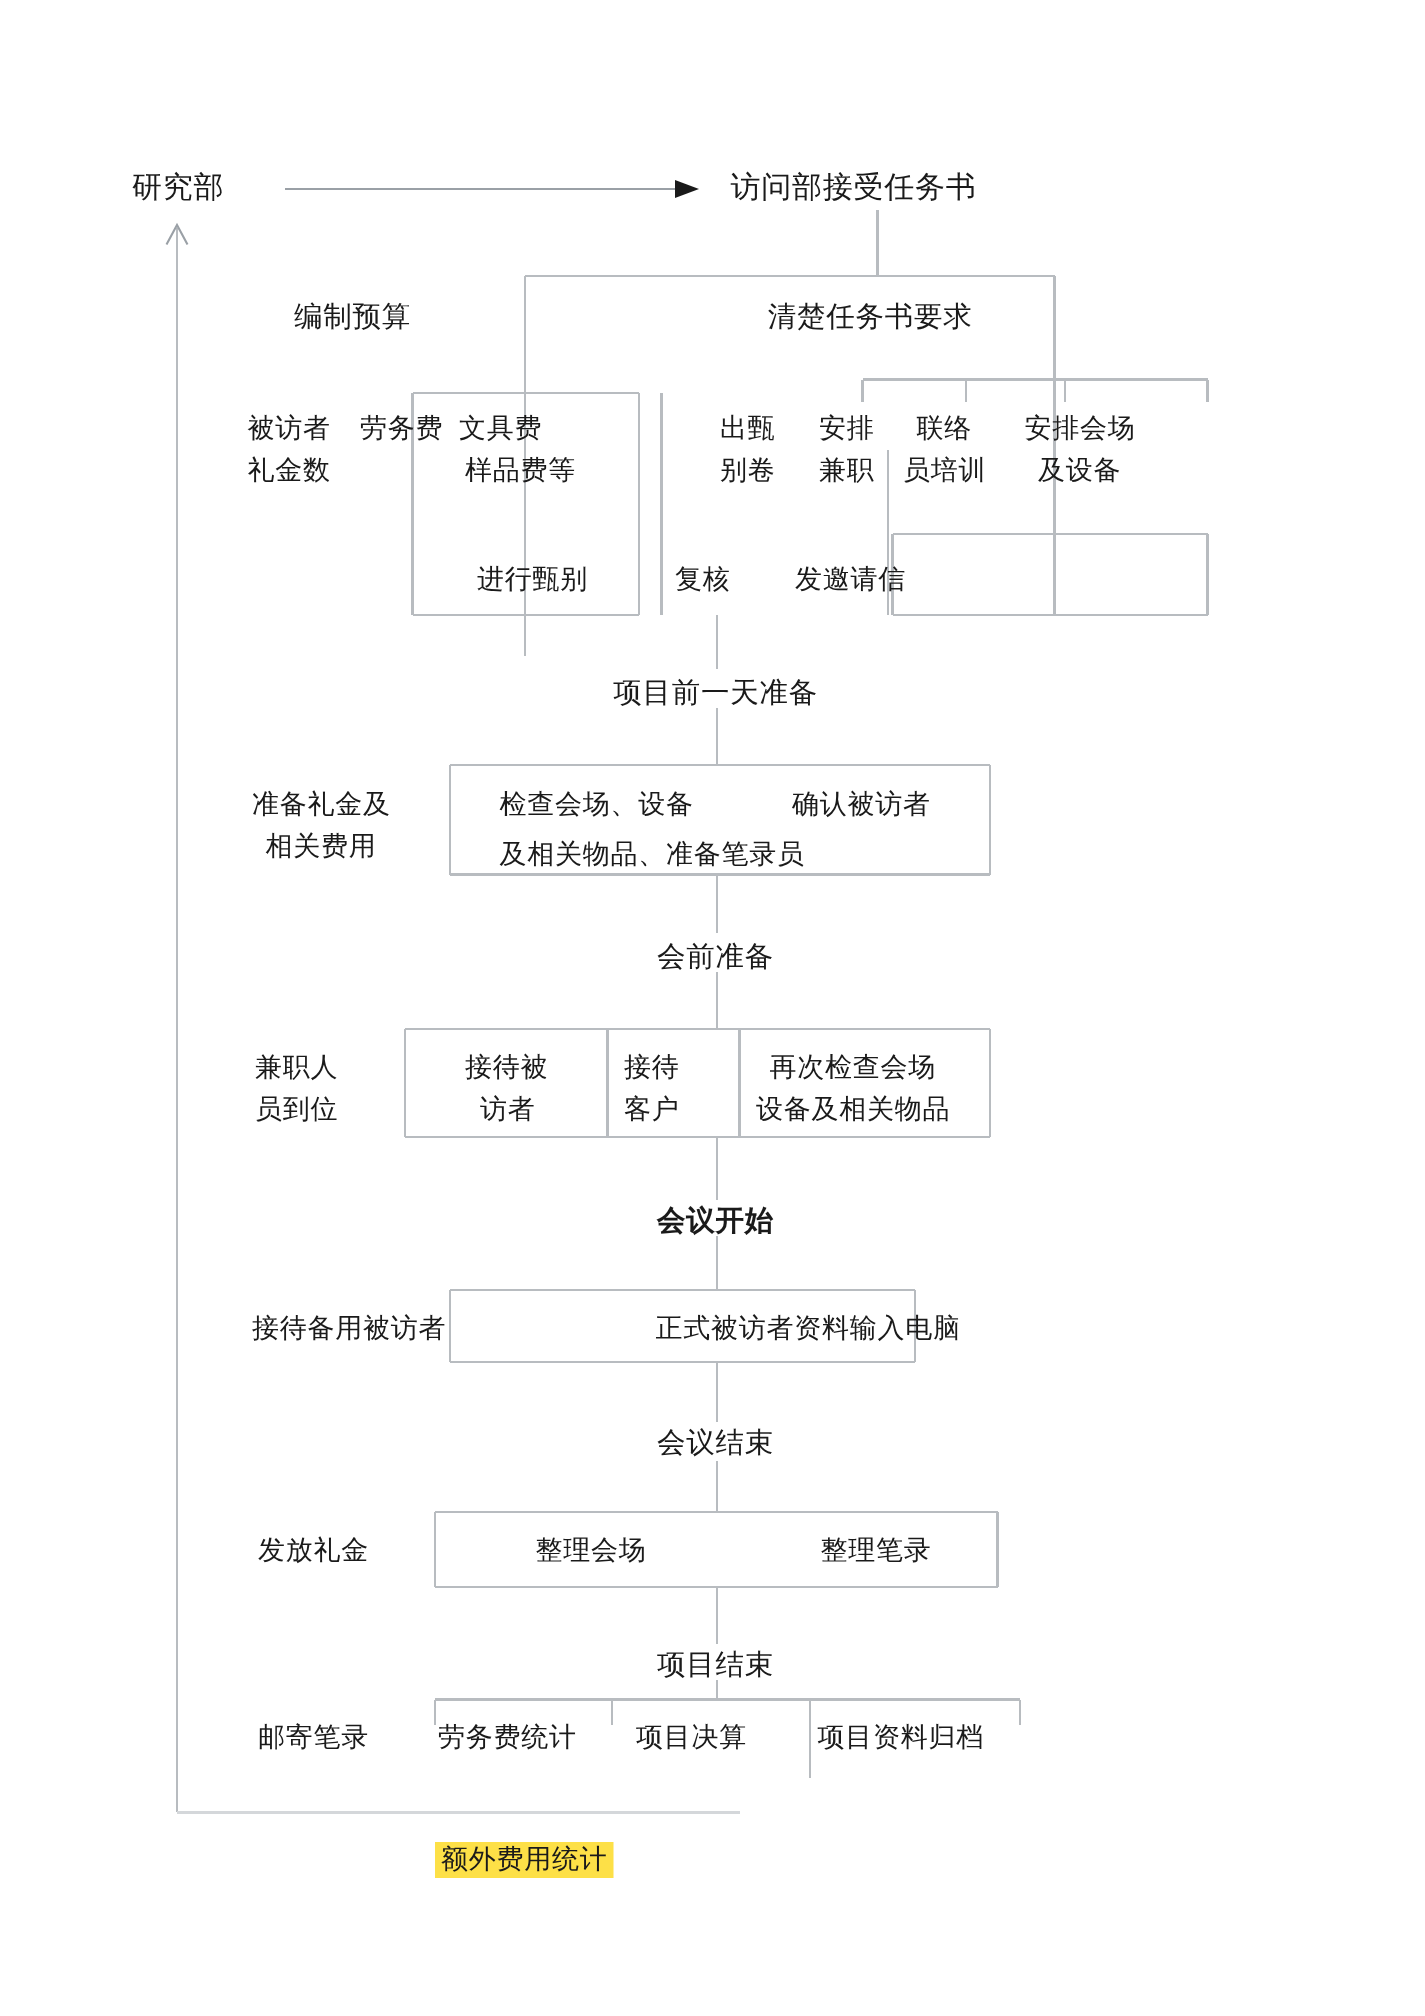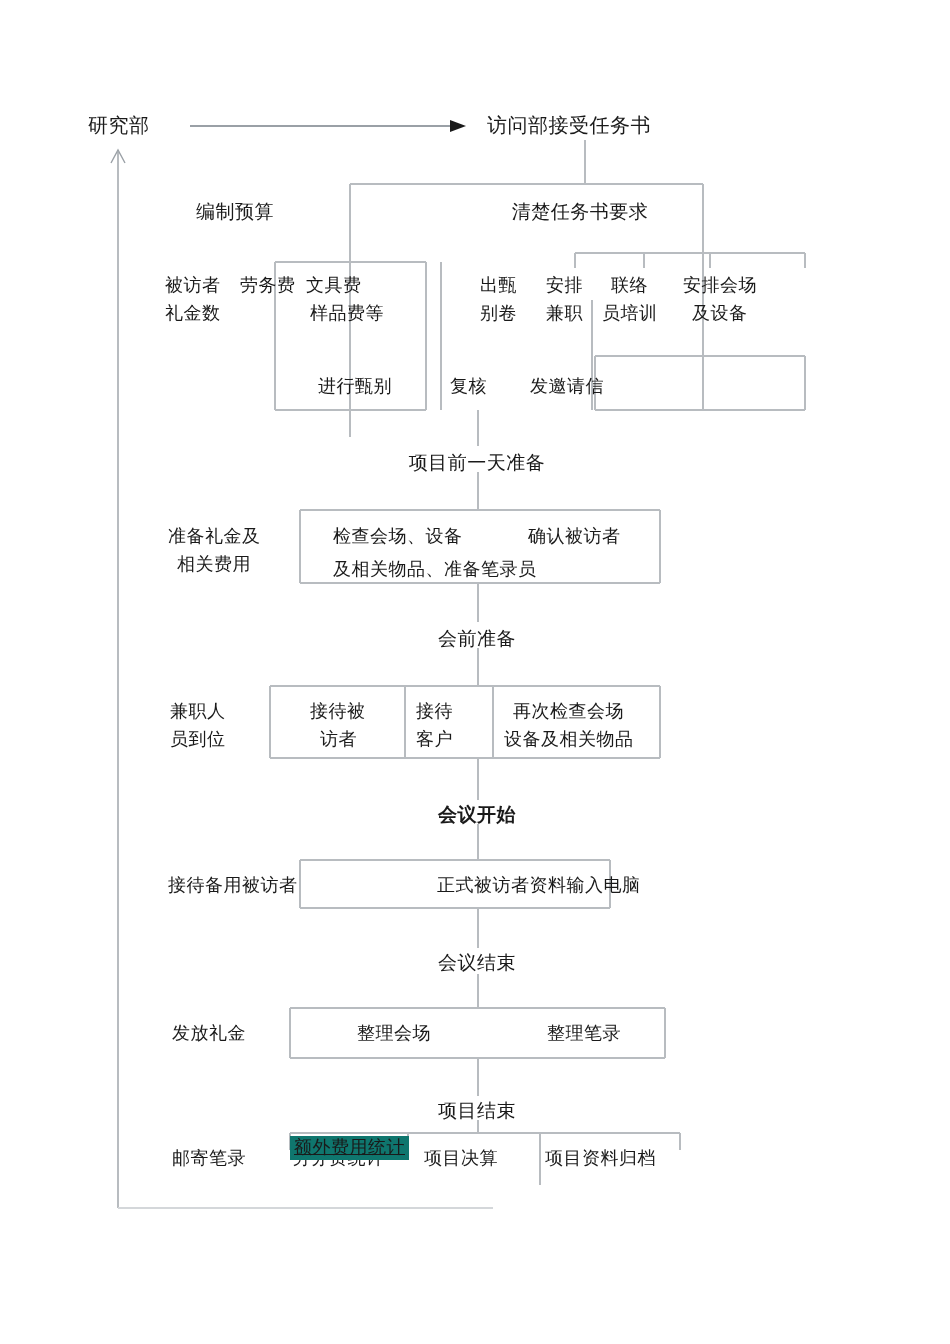--- a/index.html
+++ b/index.html
@@ -189,15 +189,15 @@
   <div class="lbl s18 l" style="left:437px; top:874px;">正式被访者资料输入电脑</div>
 
   <div class="lbl s18 l" style="left:172px; top:1022px;">发放礼金</div>
   <div class="lbl s18 l" style="left:357px; top:1022px;">整理会场</div>
   <div class="lbl s18 l" style="left:547px; top:1022px;">整理笔录</div>
 
   <div class="lbl s18 l" style="left:172px; top:1147px;">邮寄笔录</div>
   <div class="lbl s18 l" style="left:292px; top:1147px;">劳务费统计</div>
   <div class="lbl s18 l" style="left:424px; top:1147px;">项目决算</div>
   <div class="lbl s18 l" style="left:545px; top:1147px;">项目资料归档</div>
-  <div class="lbl s18 l" style="left:290px; top:1136px; background:#0f766e; padding:0 4px;text-decoration:underline;">额外费用统计</div>
+  <div class="lbl s18 l" style="left:290px; top:1228px; background:#fde047; padding:0 4px;">额外费用统计</div>
 
 </div>
 
 </body></html>

